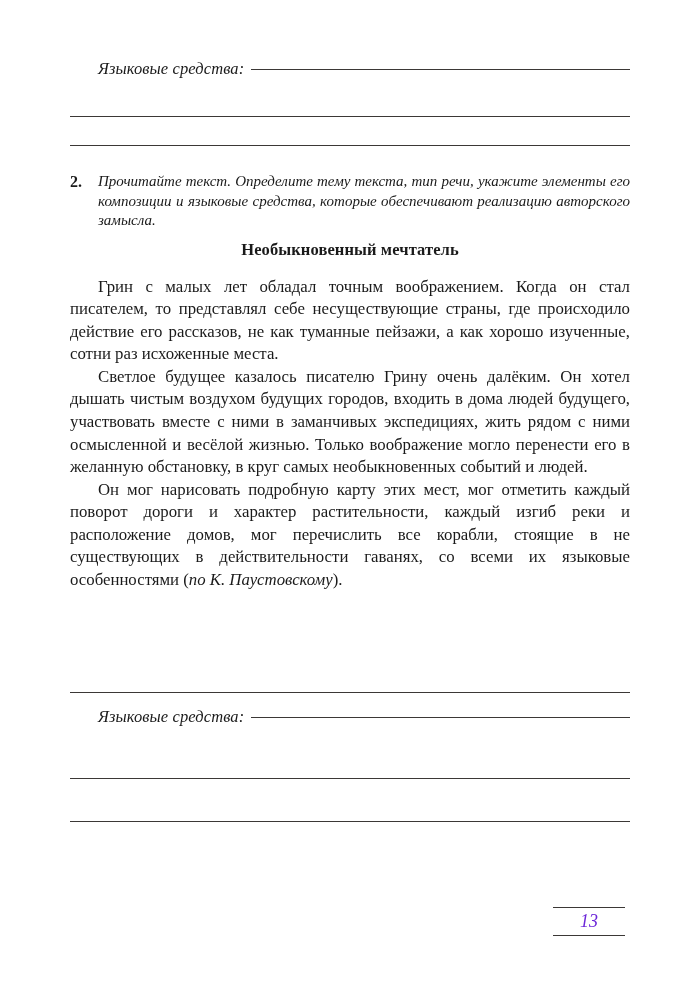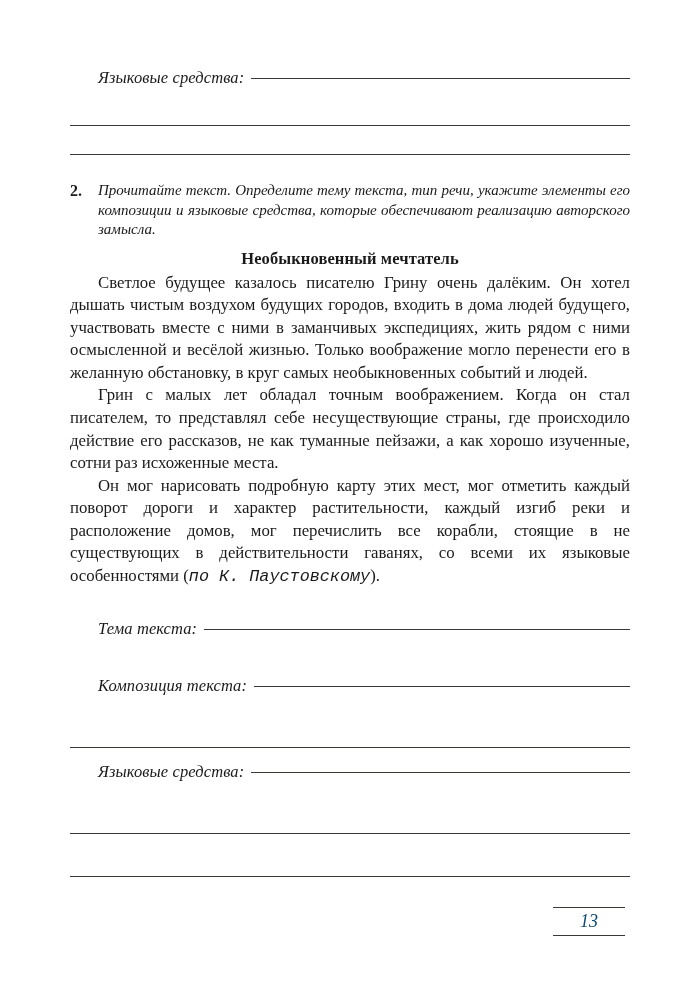--- a/index.html
+++ b/index.html
@@ -15,21 +15,21 @@
     color: #1a1a1a;
     overflow: hidden;
   }
 
   .page {
     position: absolute;
     left: 0; top: 0;
     width: 700px;
     height: 832px;
     box-sizing: border-box;
-    padding: 12px 70px;
+    padding: 3px 70px;
   }
 
   
   .rule {
     height: 0;
     border-top: 1.6px solid #3b3836;
     width: 100%;
   }
 
   
@@ -83,54 +83,54 @@
     line-height: 1.30;
     text-align: justify;
     text-justify: inter-word;
   }
 
   .passage-title {
     text-align: center;
     font-weight: bold;
     font-size: 16.5px;
     margin-top: 9px;
-    margin-bottom: 3px;
+    margin-bottom: 16px;
     letter-spacing: 0.1px;
   }
 
   .passage p {
     margin: 0;
     font-size: 16.8px;
     line-height: 1.345;
     text-align: justify;
     text-justify: inter-word;
     text-indent: 28px;
     hyphens: manual;
   }
-  .passage p .attrib { font-style: italic; font-family: Liberation Mono, monospace; }
+  .passage p .attrib { font-style: italic; }
 
   
   .folio {
     position: absolute;
     left: 553px;
     top: 907px;
     width: 72px;
     text-align: center;
   }
   .folio .frule {
     border-top: 1.4px solid #3b3836;
     height: 0;
     width: 100%;
   }
   .folio .fnum {
     font-style: italic;
     font-size: 18px;
     line-height: 1.35;
     padding: 1px 0 2px 0;
-    color: #0c4a6e;
+    color: #6d28d9;
   }
 
   .top-section { padding-top: 56px; }
   .gap-after-top { height: 26px; }
   .gap-after-ex { height: 12px; }
   .gap-before-fields { height: 18px; }
   .gap-mid { height: 14px; }
 </style>
 </head>
 <body>
@@ -156,45 +156,37 @@
   <div class="gap-after-top"></div>
 
   <div class="exercise">
     <div class="ex-num">2.</div>
     <div class="ex-text">Прочитайте текст. Определите тему текста, тип речи, укажите элементы его композиции и языковые средства, которые обеспечивают реализацию авторского замысла.</div>
   </div>
 
   <div class="passage-title">Необыкновенный мечтатель</div>
 
   <div class="passage">
+    <p>Грин с малых лет обладал точным воображением. Когда он стал писателем, то представлял себе несуществующие страны, где происходило действие его рассказов, не как туманные пейзажи, а как хорошо изученные, сотни раз исхоженные места.</p>
     <p>Светлое будущее казалось писателю Грину очень далёким. Он хотел дышать чистым воздухом будущих городов, входить в дома людей будущего, участвовать вместе с ними в заманчивых экспедициях, жить рядом с ними осмысленной и весёлой жизнью. Только воображение могло перенести его в желанную обстановку, в круг самых необыкновенных событий и людей.</p>
-    <p>Грин с малых лет обладал точным воображением. Когда он стал писателем, то представлял себе несуществующие страны, где происходило действие его рассказов, не как туманные пейзажи, а как хорошо изученные, сотни раз исхоженные места.</p>
     <p><span>Он мог нарисовать подробную карту этих мест, мог отметить каждый поворот дороги и характер растительности, каждый изгиб реки и расположение домов, мог перечислить все корабли, стоящие в не существующих в действительности гаванях, со всеми их языковые особенностями (</span><span class="attrib">по К. Паустовскому</span><span>).</span></p>
   </div>
 
   <div class="gap-after-ex"></div>
 
   <div>
 
     <div class="gap-before-fields"></div>
 
-    <div class="field-row">
-      <span class="field-label">Тема текста:</span>
-      <span class="field-rule"></span>
-    </div>
-
-    <div class="gap-mid"></div>
-
-
-    <div class="gap-mid"></div>
-
-    <div class="field-row">
-      <span class="field-label">Композиция текста:</span>
-      <span class="field-rule"></span>
-    </div>
+
+    <div class="gap-mid"></div>
+
+
+    <div class="gap-mid"></div>
+
 
     <div class="gap-mid"></div>
 
     <div class="blank-line">
       <div class="rule"></div>
     </div>
 
     <div class="gap-mid"></div>
 
     <div class="field-row">

